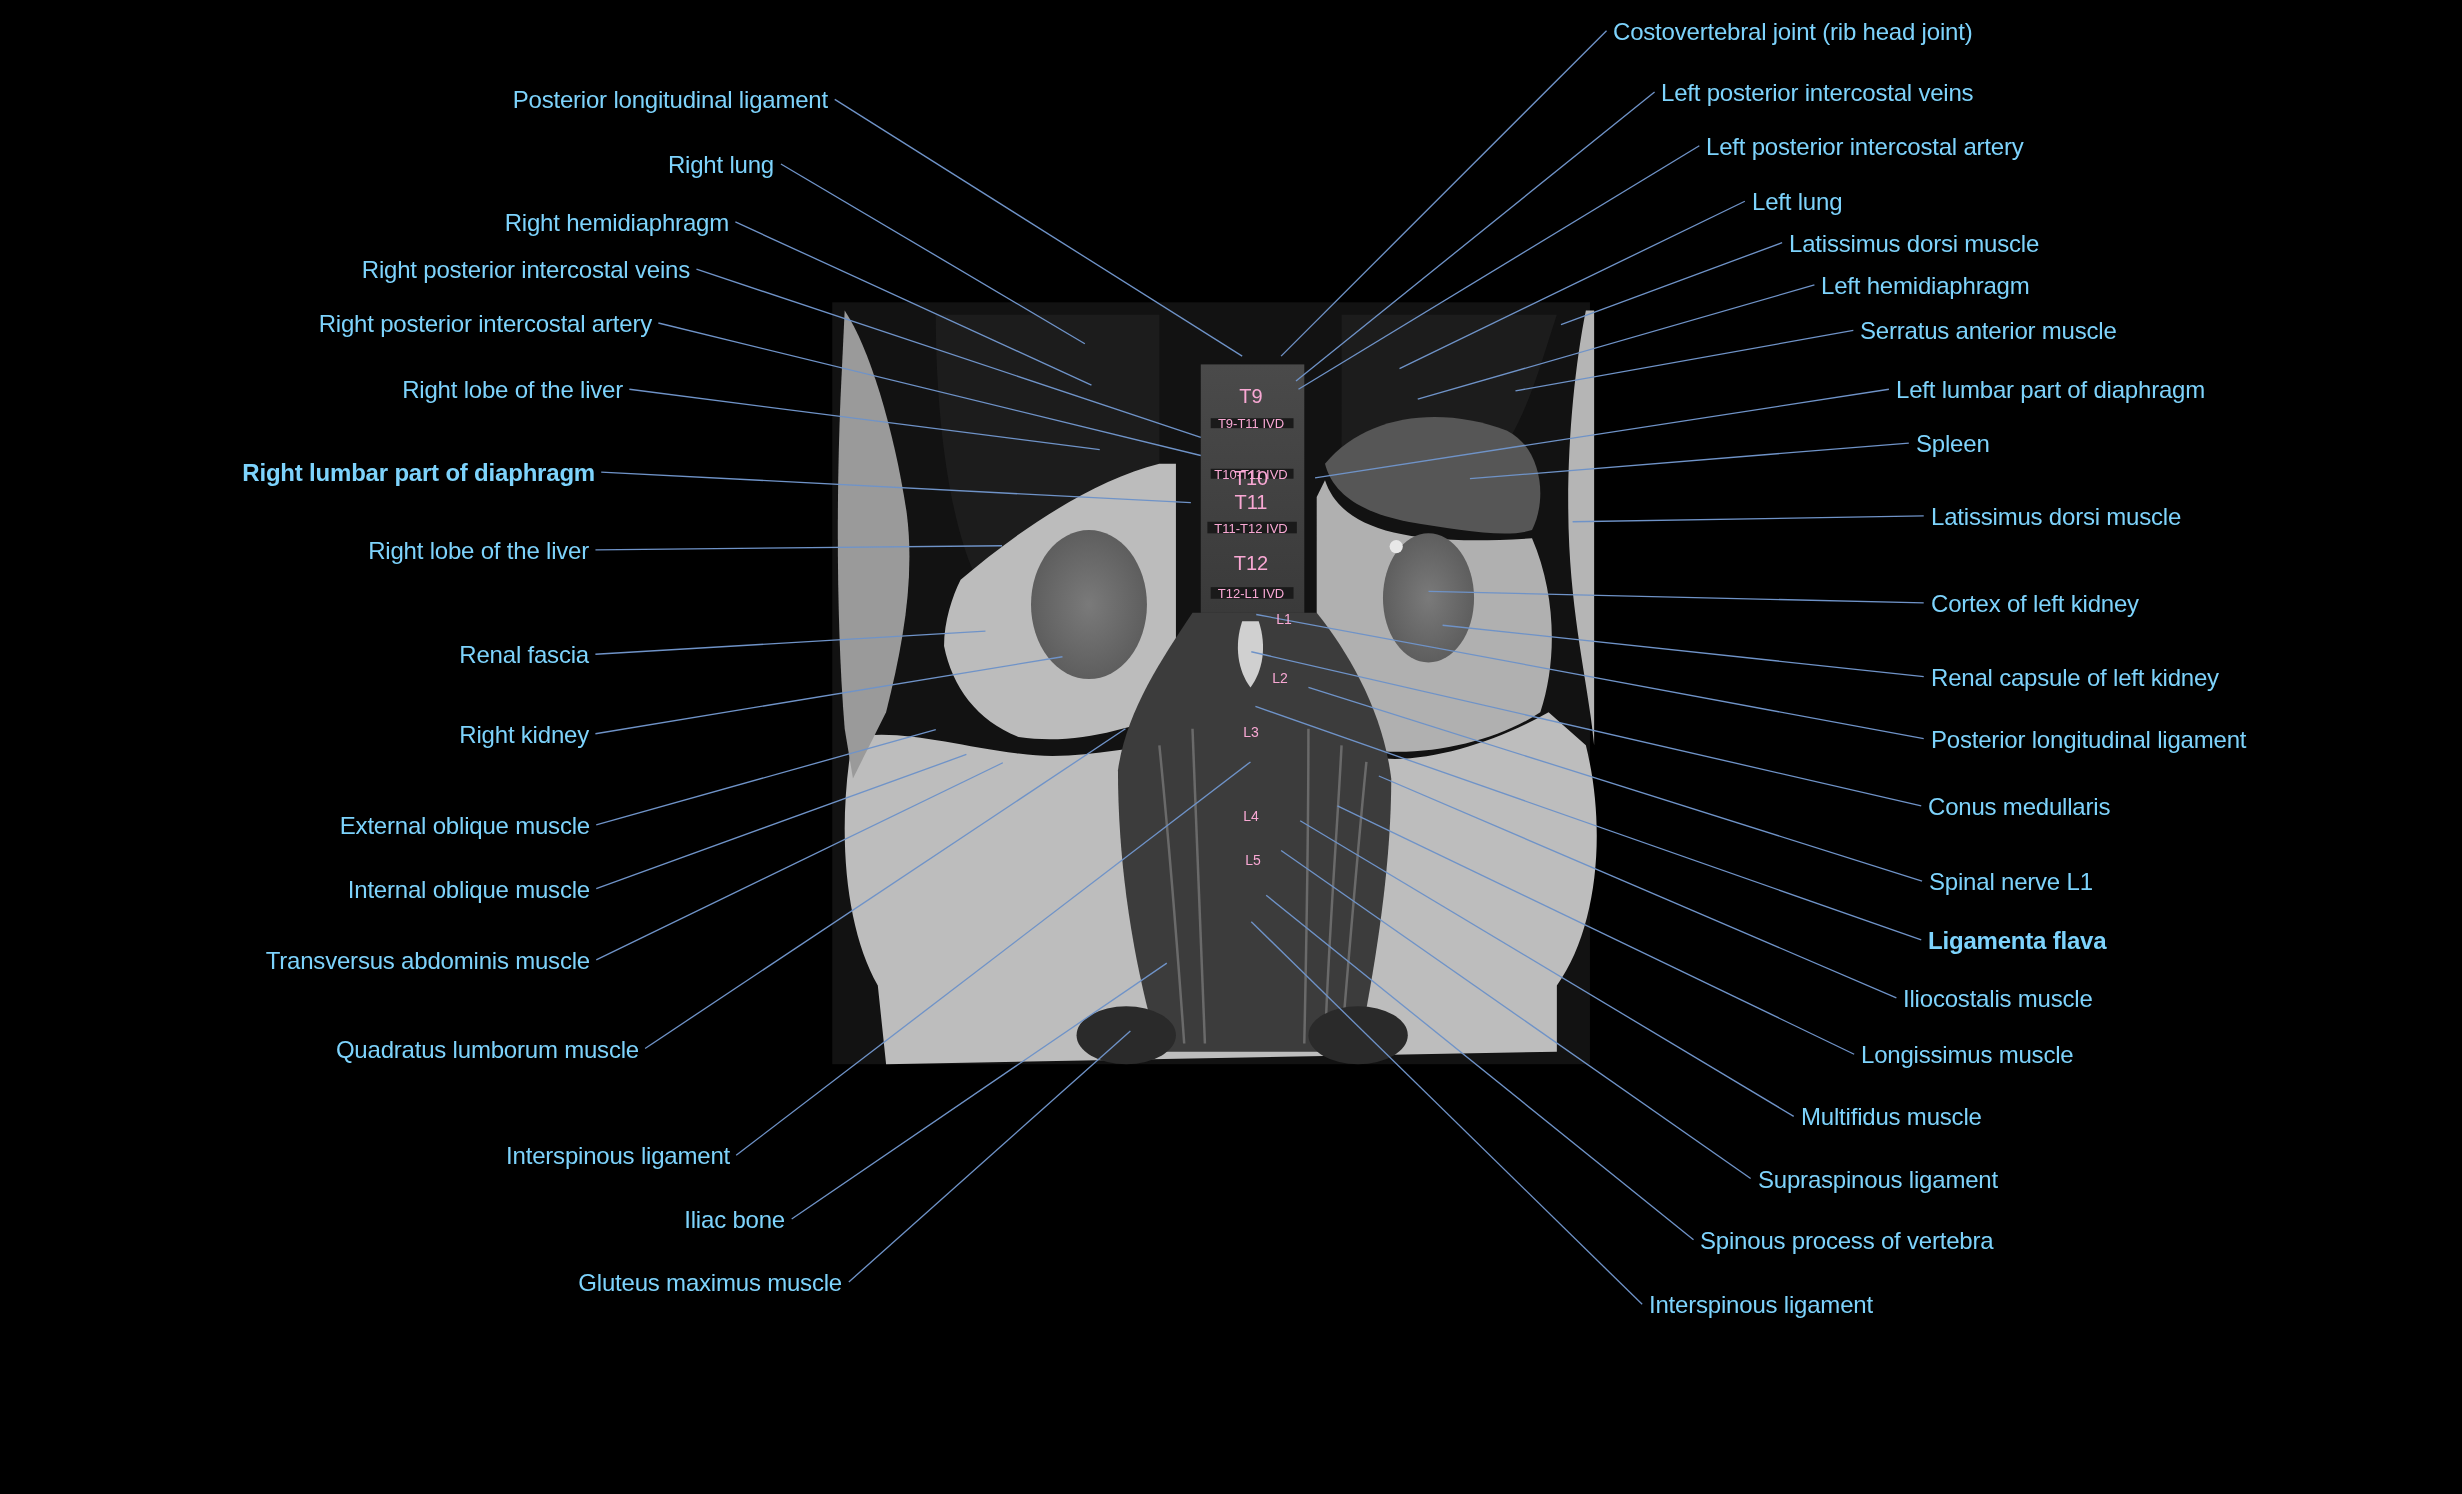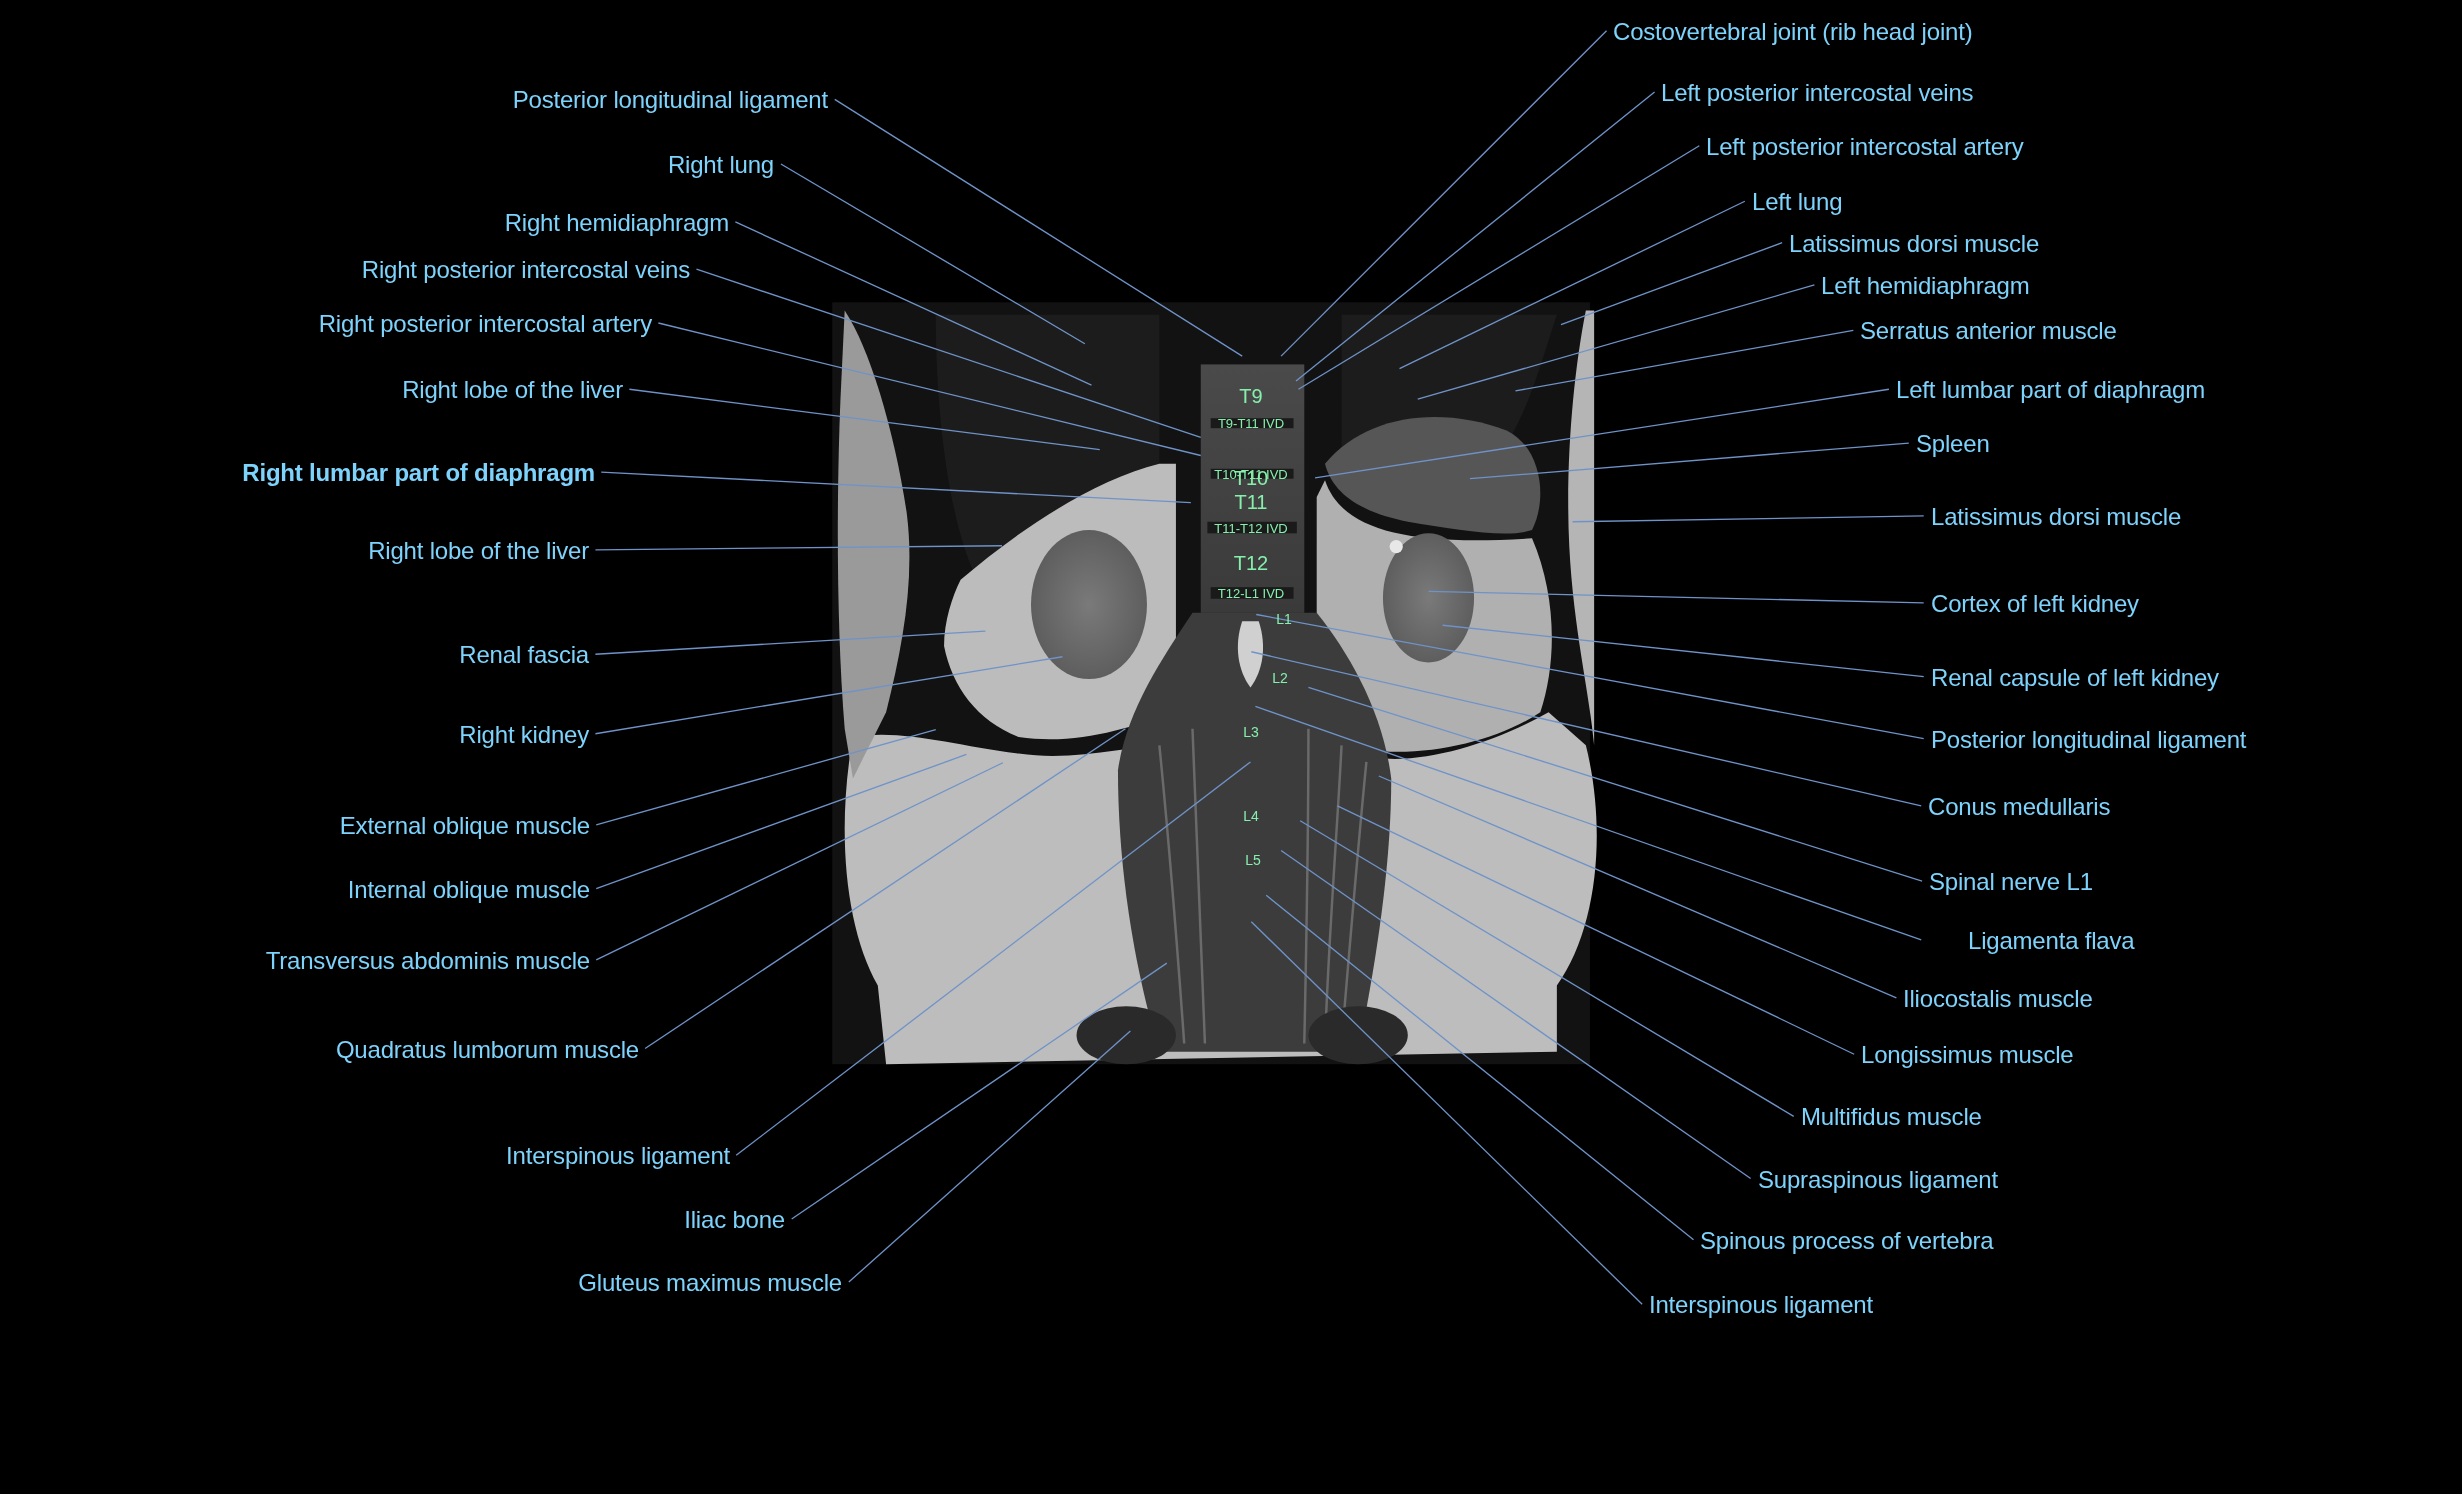--- a/index.html
+++ b/index.html
@@ -1,21 +1,21 @@
 <!DOCTYPE html>
 <html style="font-size:13.3px"><head>
 <meta charset="utf-8">
 <style>
   html, body { margin: 0; padding: 0; background: #000; }
   body { width: 2462px; height: 1494px; position: relative; overflow: hidden; font-family: "Liberation Sans", sans-serif; }
   #stage { position: absolute; left: 0; top: 0; width: 2462px; height: 1494px; }
   .mri { position: absolute; left: 0; top: 0; }
   .label { position: absolute; color: #7dd3fc; font-size: 24px; line-height: 33px; white-space: nowrap; letter-spacing: -0.2px; transform: translateY(-50%); }
   .label.left { text-align: right; transform: translate(-100%, -50%); }
-  .vlabel { position: absolute; color: #86efac; font-family: "Liberation Sans", sans-serif; white-space: nowrap; transform: translate(-50%, -50%); text-align: left; }
+  .vlabel { position: absolute; color: #f9a8d4; font-family: "Liberation Sans", sans-serif; white-space: nowrap; transform: translate(-50%, -50%); text-align: left; }
   .vlabel.big { font-size: 20px; }
   .vlabel.small { font-size: 13px; }
   .vlabel.lumbar { font-size: 14px; }
   svg.leaders line { stroke: #6f93c8; stroke-width: 1.6; }
 </style>
 </head>
 <body>
 
 <div id="stage">
 
@@ -150,21 +150,21 @@
       <div class="label right" style="left: 1821px; top: 285px;">Left hemidiaphragm</div>
       <div class="label right" style="left: 1860px; top: 330px;">Serratus anterior muscle</div>
       <div class="label right" style="left: 1896px; top: 389px;">Left lumbar part of diaphragm</div>
       <div class="label right" style="left: 1916px; top: 443px;">Spleen</div>
       <div class="label right" style="left: 1931px; top: 516px;">Latissimus dorsi muscle</div>
       <div class="label right" style="left: 1931px; top: 603px;">Cortex of left kidney</div>
       <div class="label right" style="left: 1931px; top: 677px;">Renal capsule of left kidney</div>
       <div class="label right" style="left: 1931px; top: 739px;">Posterior longitudinal ligament</div>
       <div class="label right" style="left: 1928px; top: 806px;">Conus medullaris</div>
       <div class="label right" style="left: 1929px; top: 881px;">Spinal nerve L1</div>
-      <div class="label right" style="left: 1968px; top: 940px;">Ligamenta flava</div>
+      <div class="label right" style="left: 1928px; top: 940px; font-weight: bold;">Ligamenta flava</div>
       <div class="label right" style="left: 1903px; top: 998px;">Iliocostalis muscle</div>
       <div class="label right" style="left: 1861px; top: 1054px;">Longissimus muscle</div>
       <div class="label right" style="left: 1801px; top: 1116px;">Multifidus muscle</div>
       <div class="label right" style="left: 1758px; top: 1179px;">Supraspinous ligament</div>
       <div class="label right" style="left: 1700px; top: 1240px;">Spinous process of vertebra</div>
       <div class="label right" style="left: 1649px; top: 1304px;">Interspinous ligament</div>
     </div>
   <div id="vertebra-labels">
       <div class="vlabel big" style="left: 1251px; top: 396px;">T9</div>
       <div class="vlabel small" style="left: 1251px; top: 423px;">T9-T11 IVD</div>

